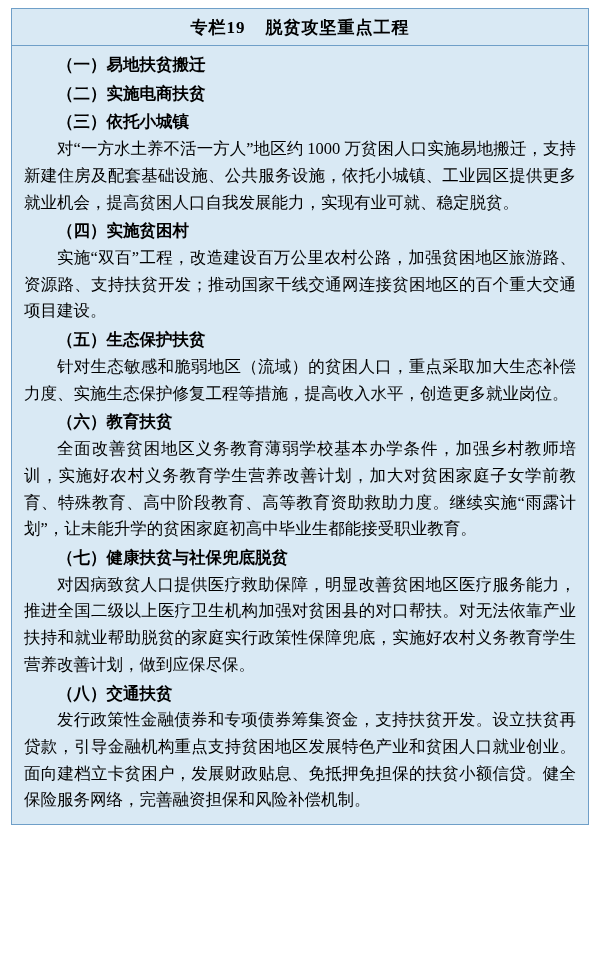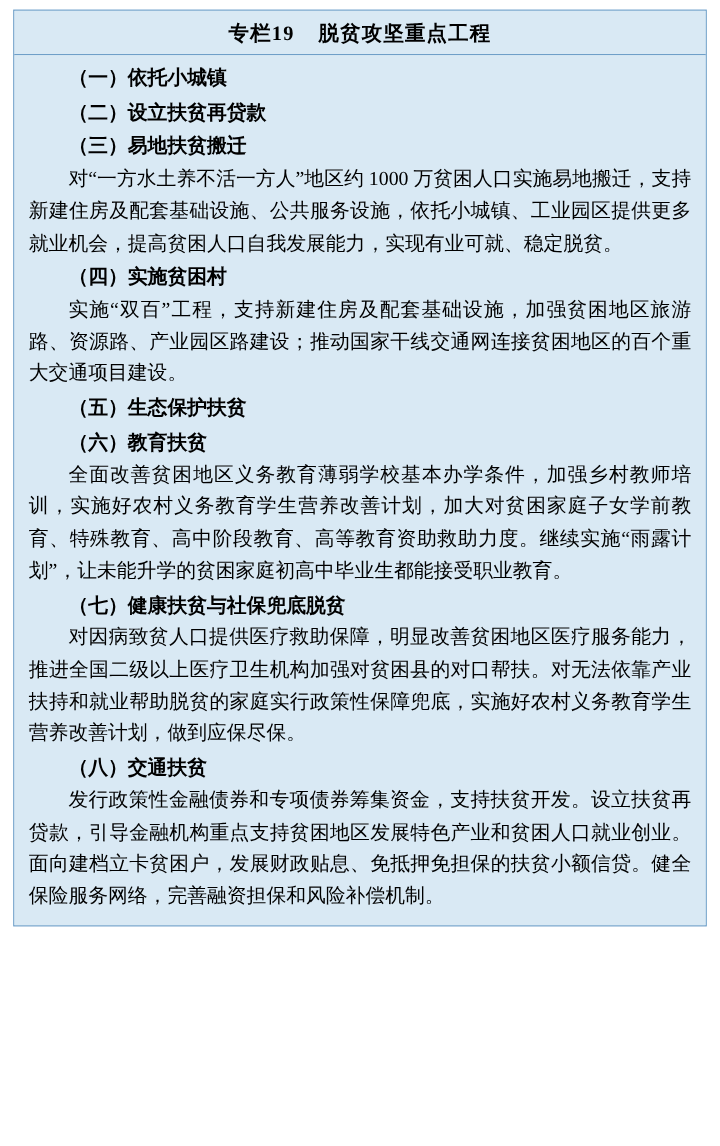--- a/index.html
+++ b/index.html
@@ -70,31 +70,32 @@
 <div class="box">
 
   <div class="box-title">
     <span>专栏</span><span class="title-num">19</span><span class="title-gap"></span><span>脱贫攻坚重点工程</span>
   </div>
 
   <div class="rule"></div>
 
   <div class="content">
 
-    <p class="sec-head">（一）依托小城镇</p>
+    <p class="sec-head">（一）易地扶贫搬迁</p>
 
-    <p class="sec-head">（二）设立扶贫再贷款</p>
+    <p class="sec-head">（二）实施电商扶贫</p>
 
-    <p class="sec-head">（三）易地扶贫搬迁</p>
+    <p class="sec-head">（三）依托小城镇</p>
     <p class="para">对“一方水土养不活一方人”地区约 1000 万贫困人口实施易地搬迁，支持新建住房及配套基础设施、公共服务设施，依托小城镇、工业园区提供更多就业机会，提高贫困人口自我发展能力，实现有业可就、稳定脱贫。</p>
 
     <p class="sec-head">（四）实施贫困村</p>
-    <p class="para">实施“双百”工程，支持新建住房及配套基础设施，加强贫困地区旅游路、资源路、产业园区路建设；推动国家干线交通网连接贫困地区的百个重大交通项目建设。</p>
+    <p class="para">实施“双百”工程，改造建设百万公里农村公路，加强贫困地区旅游路、资源路、支持扶贫开发；推动国家干线交通网连接贫困地区的百个重大交通项目建设。</p>
 
     <p class="sec-head">（五）生态保护扶贫</p>
+    <p class="para">针对生态敏感和脆弱地区（流域）的贫困人口，重点采取加大生态补偿力度、实施生态保护修复工程等措施，提高收入水平，创造更多就业岗位。</p>
 
     <p class="sec-head">（六）教育扶贫</p>
     <p class="para">全面改善贫困地区义务教育薄弱学校基本办学条件，加强乡村教师培训，实施好农村义务教育学生营养改善计划，加大对贫困家庭子女学前教育、特殊教育、高中阶段教育、高等教育资助救助力度。继续实施“雨露计划”，让未能升学的贫困家庭初高中毕业生都能接受职业教育。</p>
 
     <p class="sec-head">（七）健康扶贫与社保兜底脱贫</p>
     <p class="para">对因病致贫人口提供医疗救助保障，明显改善贫困地区医疗服务能力，推进全国二级以上医疗卫生机构加强对贫困县的对口帮扶。对无法依靠产业扶持和就业帮助脱贫的家庭实行政策性保障兜底，实施好农村义务教育学生营养改善计划，做到应保尽保。</p>
 
     <p class="sec-head">（八）交通扶贫</p>
     <p class="para">发行政策性金融债券和专项债券筹集资金，支持扶贫开发。设立扶贫再贷款，引导金融机构重点支持贫困地区发展特色产业和贫困人口就业创业。面向建档立卡贫困户，发展财政贴息、免抵押免担保的扶贫小额信贷。健全保险服务网络，完善融资担保和风险补偿机制。</p>
 

